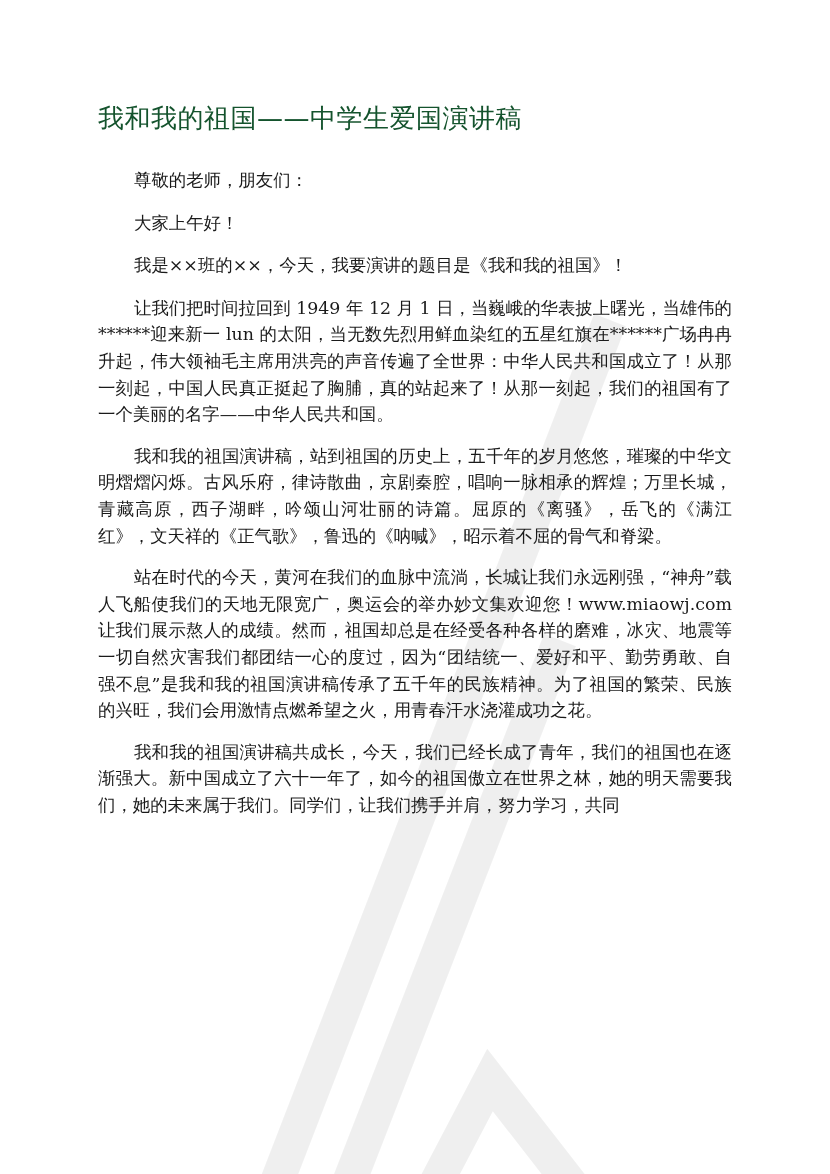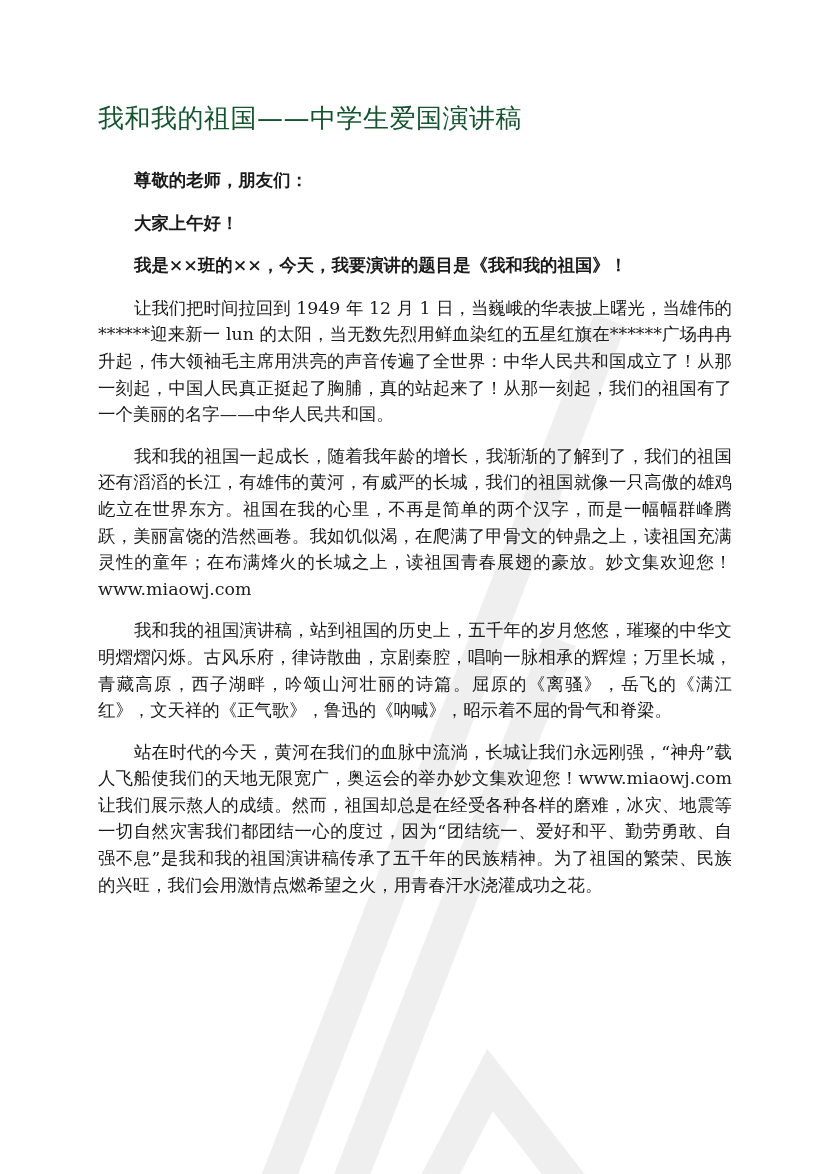--- a/index.html
+++ b/index.html
@@ -17,35 +17,35 @@
   .title {
     font-family: "DejaVu Sans", "Liberation Sans", sans-serif;
     font-size: 26px; color: #14532d; margin: 0 0 27px 0; letter-spacing: 0.5px; line-height: 44px;
     font-weight: normal;
   }
   p {
     margin: 0 0 15px 0; font-size: 17.4px; line-height: 26.6px; text-align: justify;
     text-justify: inter-character;
   }
   p.indent { text-indent: 36px; }
-  p.salute { padding-left: 36px; margin-bottom: 16px; font-weight: bold; }
+  p.salute { padding-left: 36px; margin-bottom: 16px; }
 </style>
 </head>
 <body>
 
 <svg class="watermark" viewBox="0 0 420 1100">
   <g fill="none" stroke="#000" stroke-width="34">
     <path d="M40 1000 L380 120"></path>
     <path d="M120 980 L330 440"></path>
     <path d="M150 1090 L260 880 L400 1060"></path>
   </g>
 </svg>
 
 <div class="page">
   <h1 class="title">我和我的祖国——中学生爱国演讲稿</h1>
   <p class="salute">尊敬的老师，朋友们：</p>
   <p class="salute">大家上午好！</p>
   <p class="salute">我是××班的××，今天，我要演讲的题目是《我和我的祖国》！</p>
   <p class="indent">让我们把时间拉回到 1949 年 12 月 1 日，当巍峨的华表披上曙光，当雄伟的******迎来新一 lun 的太阳，当无数先烈用鲜血染红的五星红旗在******广场冉冉升起，伟大领袖毛主席用洪亮的声音传遍了全世界：中华人民共和国成立了！从那一刻起，中国人民真正挺起了胸脯，真的站起来了！从那一刻起，我们的祖国有了一个美丽的名字——中华人民共和国。</p>
-  <p class="indent">我和我的祖国一起成长，随着我年龄的增长，我渐渐的了解到了，我们的祖国还有滔滔的长江，有雄伟的黄河，有威严的长城，我们的祖国就像一只高傲的雄鸡屹立在世界东方。祖国在我的心里，不再是简单的两个汉字，而是一幅幅群峰腾跃，美丽富饶的浩然画卷。我如饥似渴，在爬满了甲骨文的钟鼎之上，读祖国充满灵性的童年；在布满烽火的长城之上，读祖国青春展翅的豪放。妙文集欢迎您！www.miaowj.com</p>
   <p class="indent">我和我的祖国演讲稿，站到祖国的历史上，五千年的岁月悠悠，璀璨的中华文明熠熠闪烁。古风乐府，律诗散曲，京剧秦腔，唱响一脉相承的辉煌；万里长城，青藏高原，西子湖畔，吟颂山河壮丽的诗篇。屈原的《离骚》，岳飞的《满江红》，文天祥的《正气歌》，鲁迅的《呐喊》，昭示着不屈的骨气和脊梁。</p>
   <p class="indent">站在时代的今天，黄河在我们的血脉中流淌，长城让我们永远刚强，“神舟”载人飞船使我们的天地无限宽广，奥运会的举办妙文集欢迎您！www.miaowj.com 让我们展示熬人的成绩。然而，祖国却总是在经受各种各样的磨难，冰灾、地震等一切自然灾害我们都团结一心的度过，因为“团结统一、爱好和平、勤劳勇敢、自强不息”是我和我的祖国演讲稿传承了五千年的民族精神。为了祖国的繁荣、民族的兴旺，我们会用激情点燃希望之火，用青春汗水浇灌成功之花。</p>
+  <p class="indent">我和我的祖国演讲稿共成长，今天，我们已经长成了青年，我们的祖国也在逐渐强大。新中国成立了六十一年了，如今的祖国傲立在世界之林，她的明天需要我们，她的未来属于我们。同学们，让我们携手并肩，努力学习，共同</p>
 </div>
 
 </body></html>

